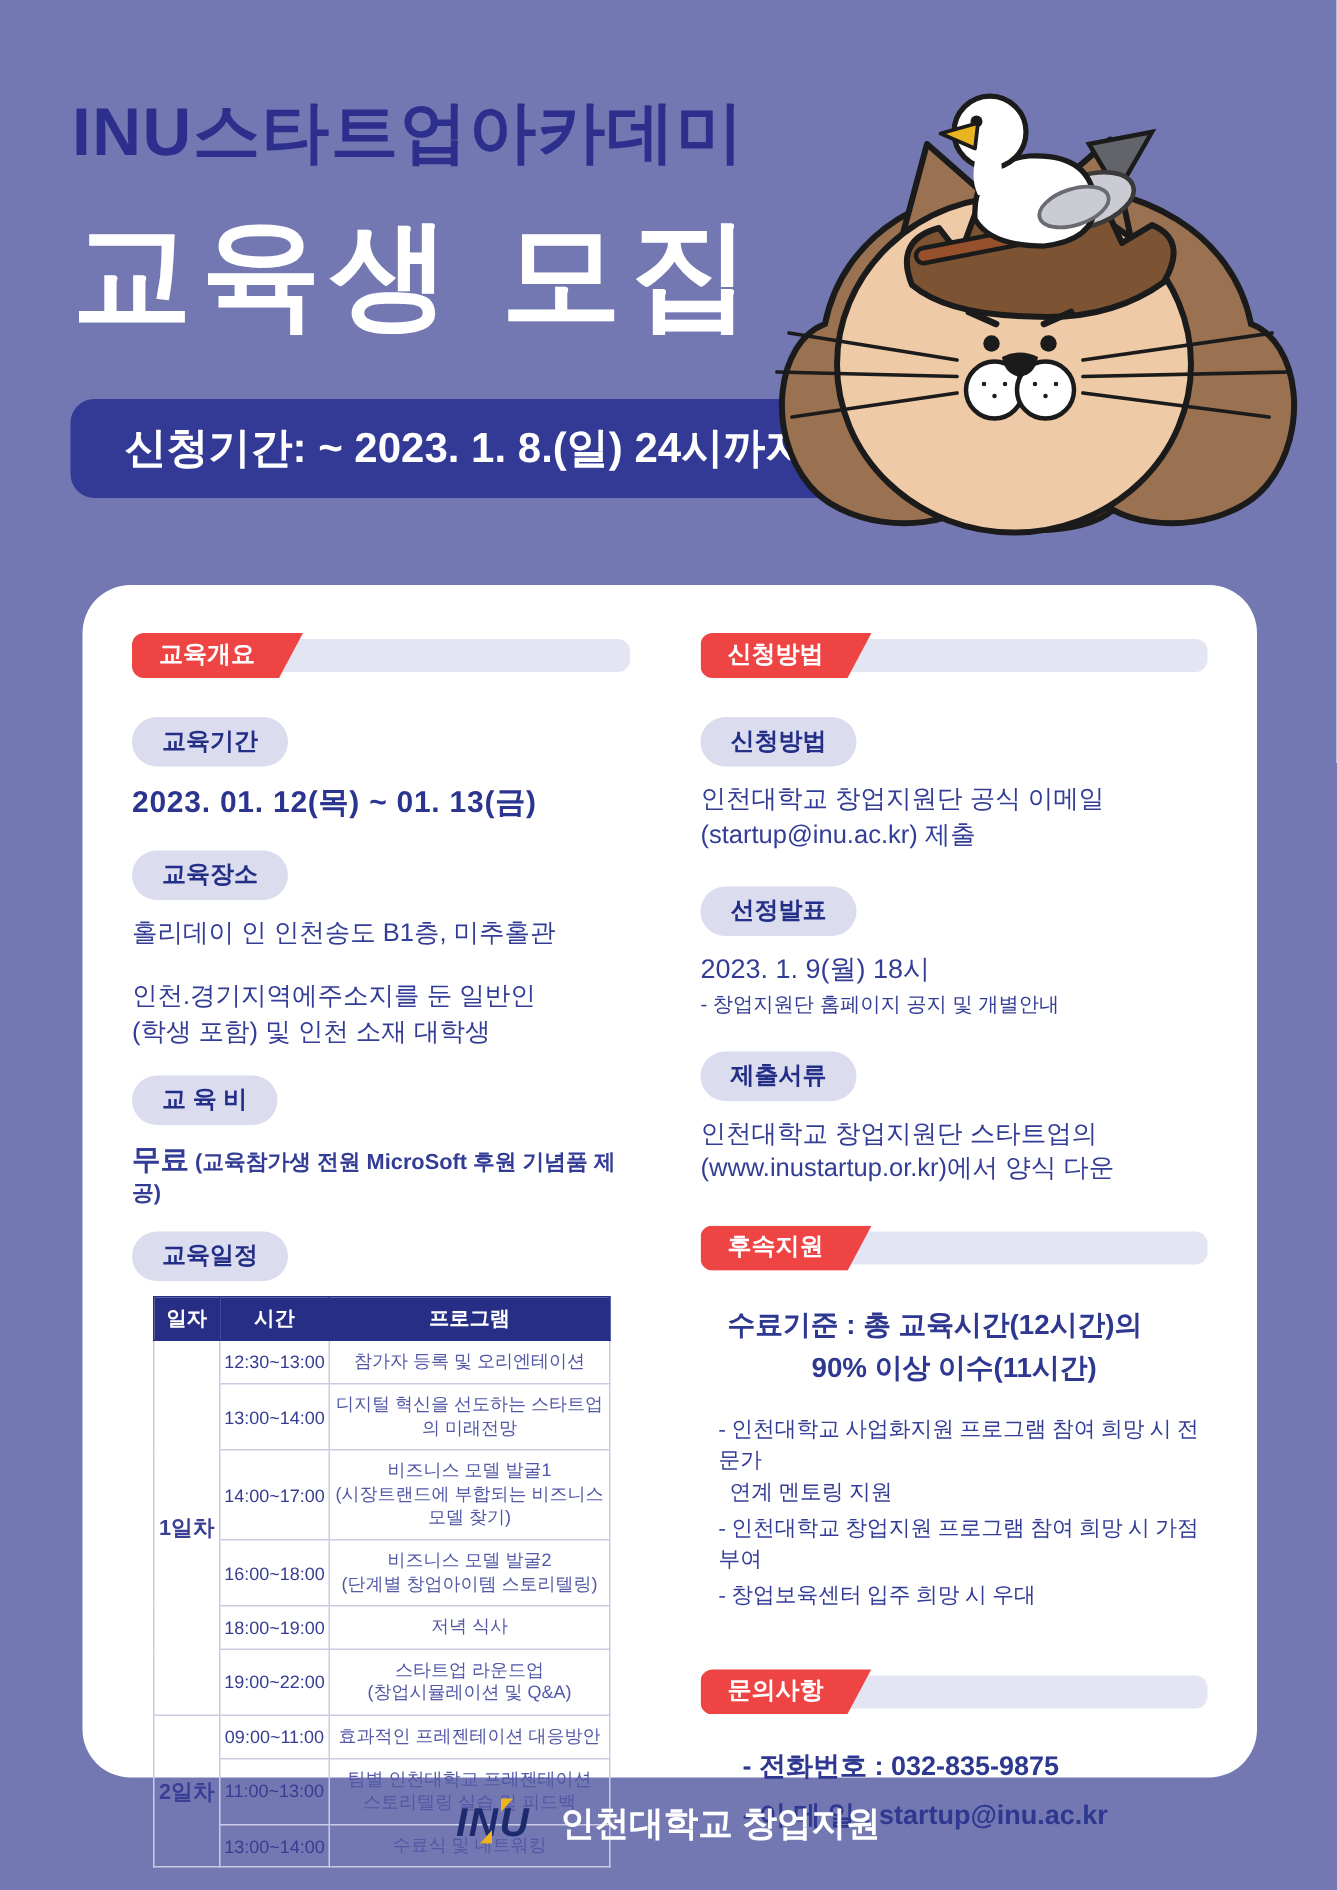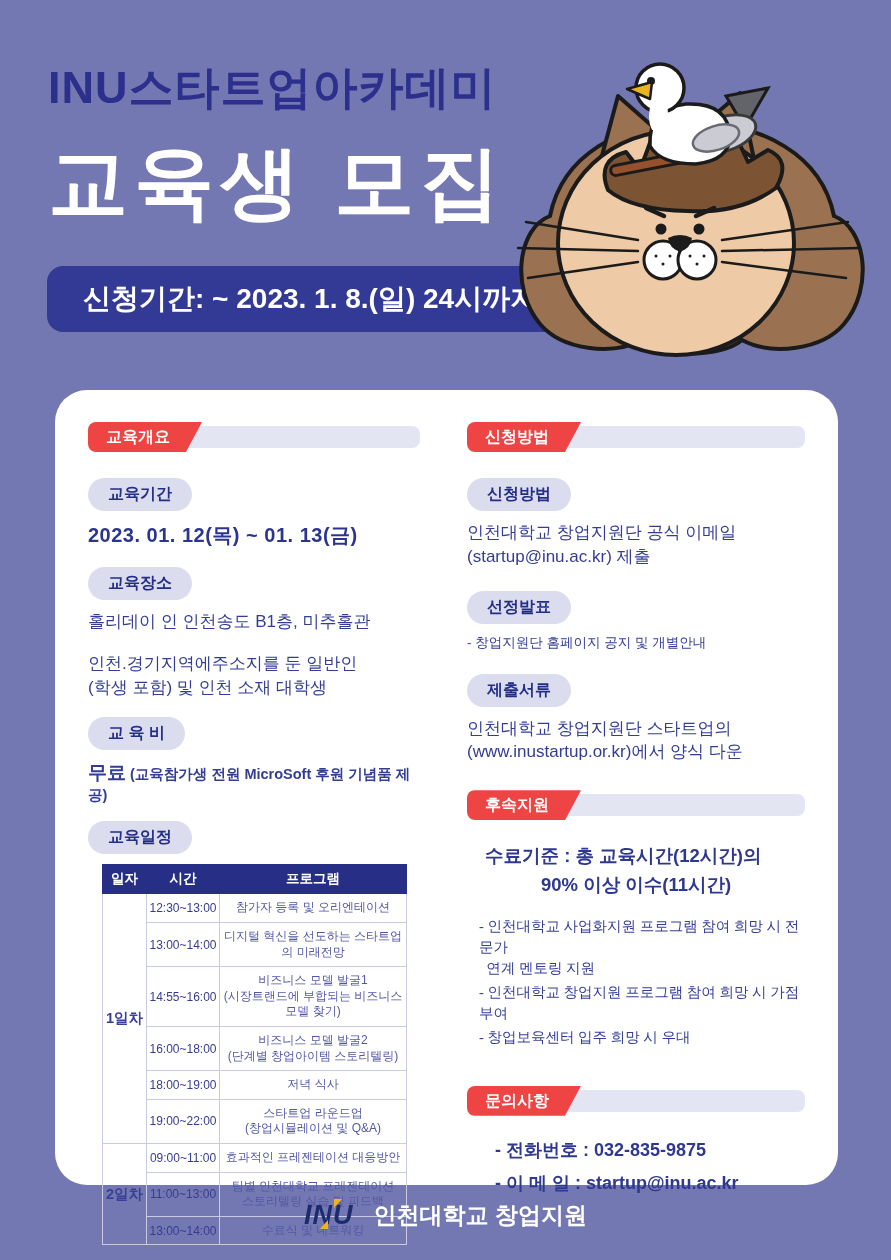--- a/index.html
+++ b/index.html
@@ -201,21 +201,21 @@
         <tr>
           <td class="td-day" rowspan="6">1일차</td>
           <td class="td-time">12:30~13:00</td>
           <td class="td-prog">참가자 등록 및 오리엔테이션</td>
         </tr>
         <tr>
           <td class="td-time">13:00~14:00</td>
           <td class="td-prog">디지털 혁신을 선도하는 스타트업의 미래전망</td>
         </tr>
         <tr>
-          <td class="td-time">14:55~16:00</td>
+          <td class="td-time">14:00~17:00</td>
           <td class="td-prog">비즈니스 모델 발굴1
 (시장트랜드에 부합되는 비즈니스 모델 찾기)</td>
         </tr>
         <tr>
           <td class="td-time">16:00~18:00</td>
           <td class="td-prog">비즈니스 모델 발굴2
 (단계별 창업아이템 스토리텔링)</td>
         </tr>
         <tr>
           <td class="td-time">18:00~19:00</td>
@@ -249,20 +249,21 @@
     <div class="sec mb26">
       <div class="sec-bar"></div>
       <div class="sec-badge">신청방법</div>
     </div>
 
     <div class="mb10"><span class="pill">신청방법</span></div>
     <div class="txt mb22">인천대학교 창업지원단 공식 이메일
 (startup@inu.ac.kr) 제출</div>
 
     <div class="mb10"><span class="pill">선정발표</span></div>
+    <div class="announce-main">2023. 1. 9(월) 18시</div>
     <div class="announce-sub mb22">- 창업지원단 홈페이지 공지 및 개별안내</div>
 
     <div class="mb10"><span class="pill">제출서류</span></div>
     <div class="txt mb26">인천대학교 창업지원단 스타트업의
 (www.inustartup.or.kr)에서 양식 다운</div>
 
     <div class="sec mt24 mb22">
       <div class="sec-bar"></div>
       <div class="sec-badge">후속지원</div>
     </div>

